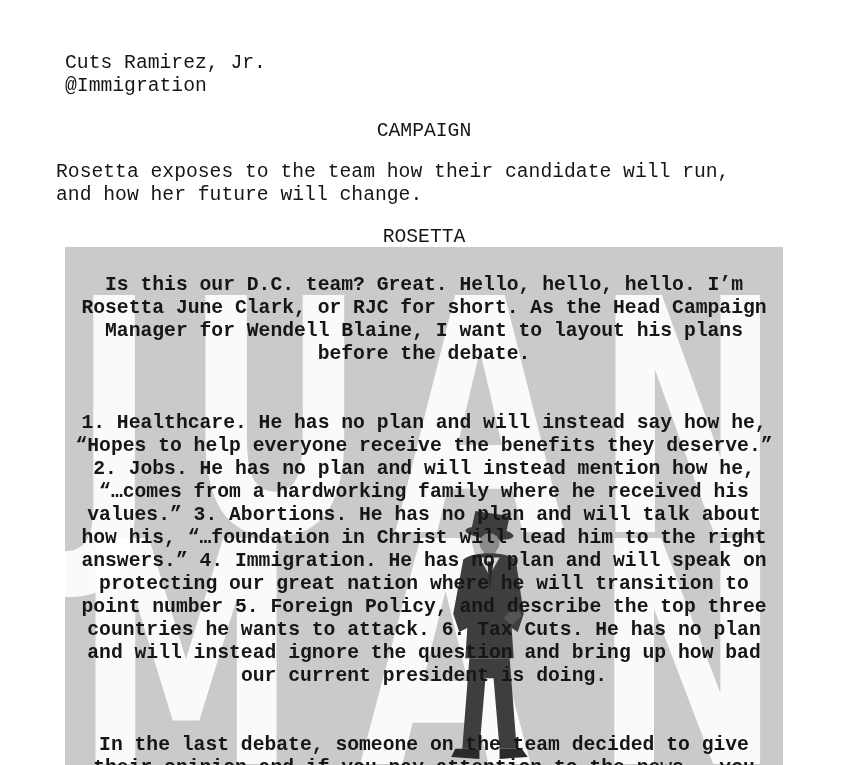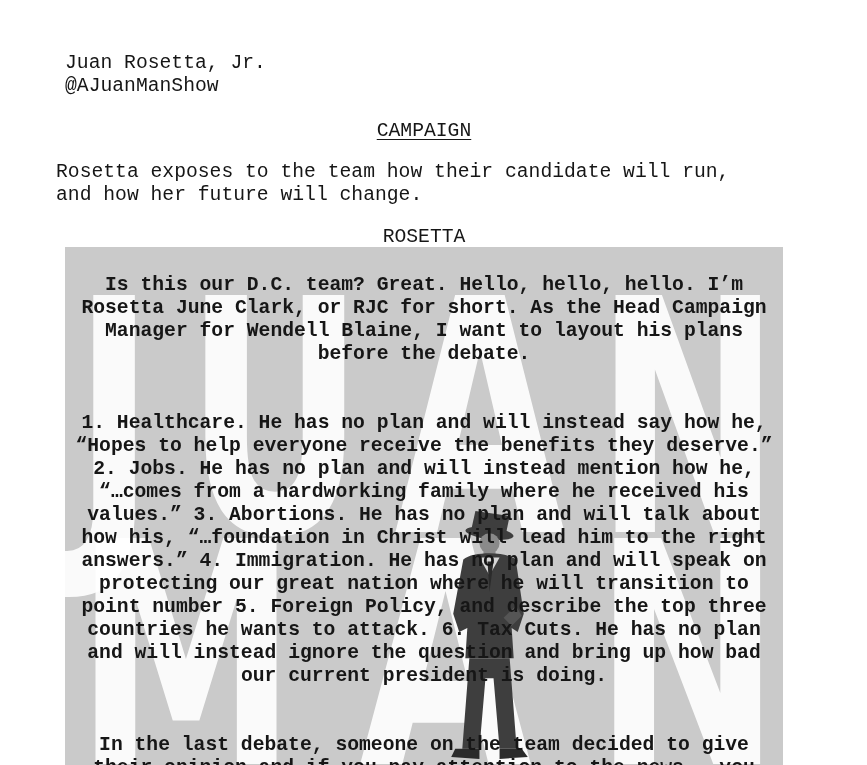--- a/index.html
+++ b/index.html
@@ -15,21 +15,21 @@
     width:867px;height:765px;overflow:hidden;
     font-family:"Liberation Mono","DejaVu Sans Mono",monospace;
     color:var(--text-color);
     font-size:19.7px;line-height:23px;
   }
   .page{position:relative;width:867px;height:765px;background:var(--page-bg);}
 
   .header{position:absolute;left:65px;top:52px;text-align:left;}
 
   .title-line{position:absolute;left:65px;top:120px;width:718px;text-align:center;}
-  .title-line span{text-decoration:underline;text-underline-offset:3px;}
+  .title-line span{text-underline-offset:3px;}
 
   .logline{position:absolute;left:56px;top:161px;width:718px;text-align:left;white-space:pre-line;}
 
   .character{position:absolute;left:65px;top:226px;width:718px;text-align:center;font-family:Liberation Mono, monospace;}
 
   .dialog-block{
     position:absolute;left:65px;top:247px;width:718px;height:518px;
     background:var(--block-bg);overflow:hidden;
   }
 
@@ -54,22 +54,22 @@
   }
   .dialog-text .para{margin:0 0 23px 0;font-weight:bold;}
   .dialog-text .para:last-child{margin-bottom:0;}
 </style>
 </head>
 <body>
 
 <div class="page">
 
   <div class="header">
-    <div>Juan Rosetta, Jr.</div>
-    <div>@AJuanManShow</div>
+    <div>Cuts Ramirez, Jr.</div>
+    <div>@Immigration</div>
   </div>
 
   <div class="title-line">
     <span>CAMPAIGN</span>
   </div>
 
   <div class="logline">Rosetta exposes to the team how their candidate will run,
 and how her future will change.</div>
 
   <div class="character">ROSETTA</div>

